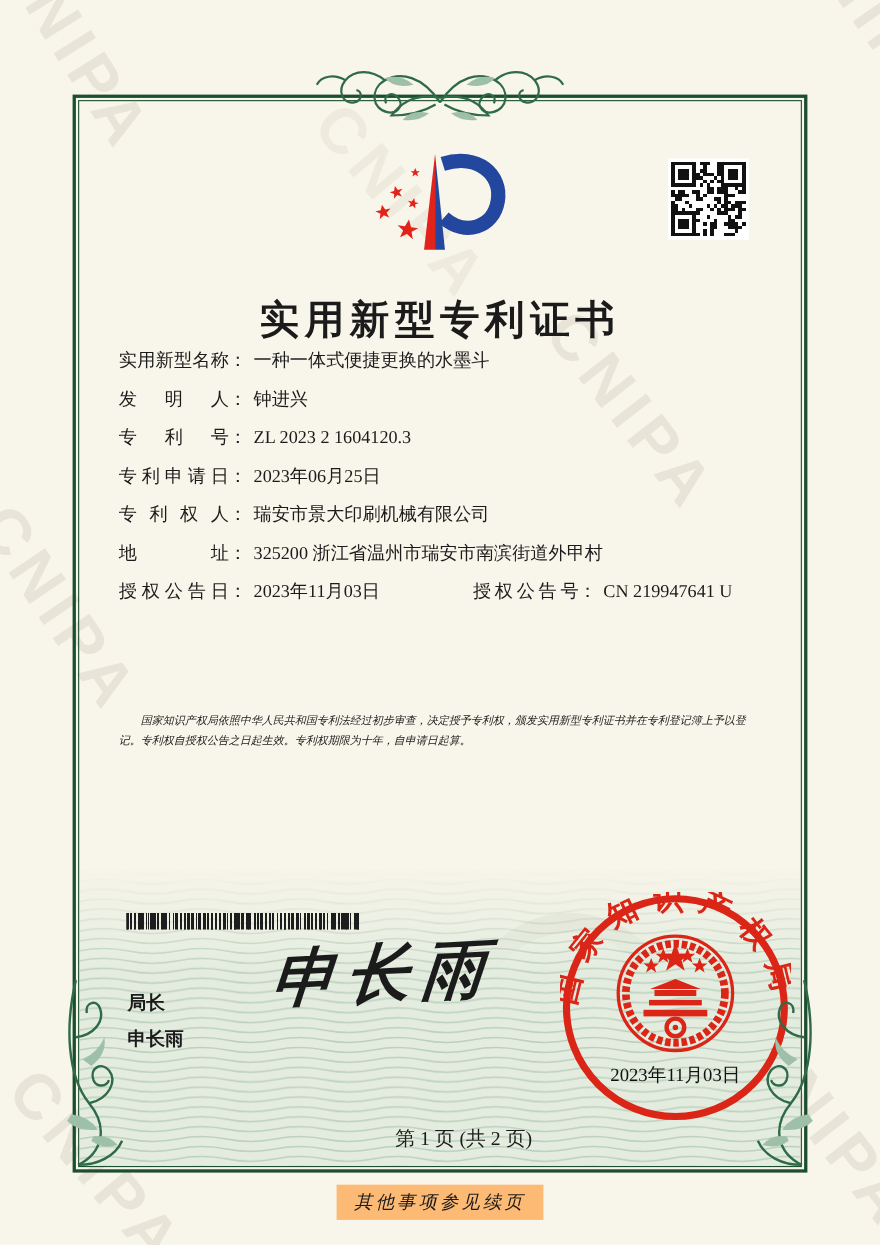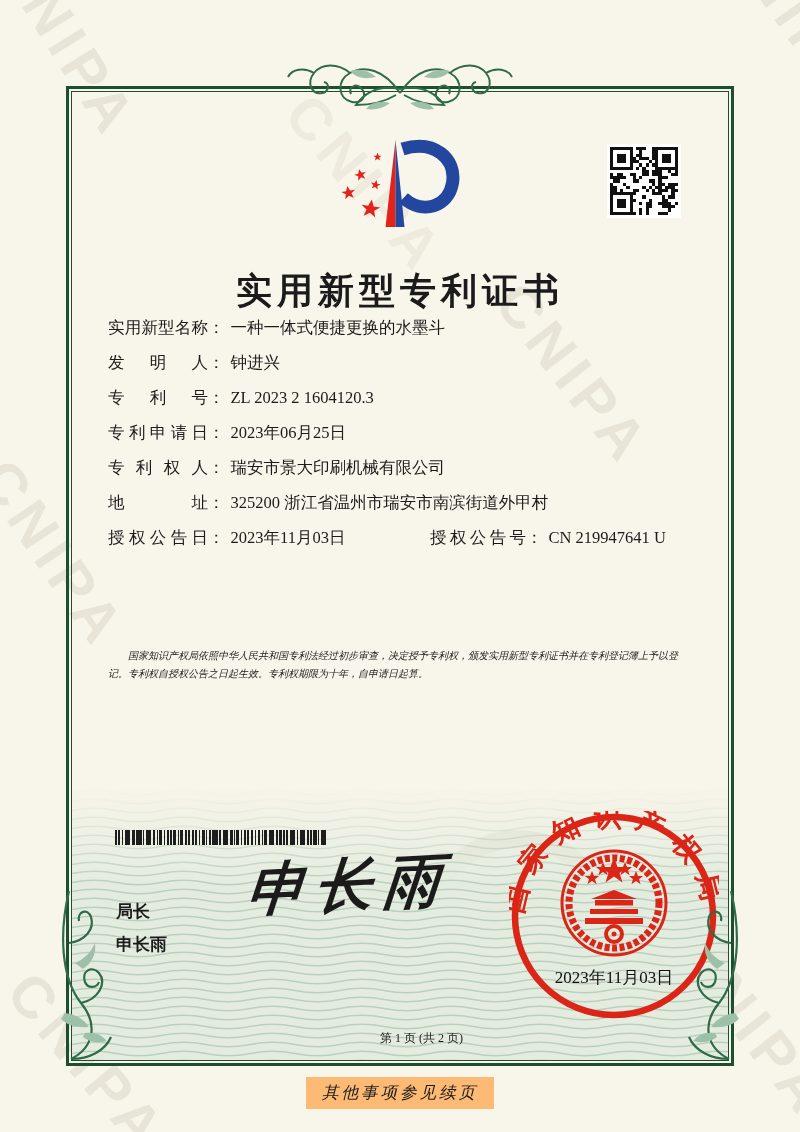--- a/index.html
+++ b/index.html
@@ -55,21 +55,21 @@
     background-image:
       repeating-linear-gradient(90deg,#1d1d1d 0 1.5px,transparent 1.5px 3.5px),
       repeating-linear-gradient(90deg,#1d1d1d 0 1px,transparent 1px 6.5px),
       repeating-linear-gradient(90deg,#1d1d1d 0 2px,transparent 2px 11px);}
   .director{position:absolute;left:47px;top:806px;z-index:4;
             font-family:"Liberation Sans",sans-serif;font-size:17px;font-weight:600;line-height:33px;}
   .signature{position:absolute;left:140px;top:758px;width:280px;text-align:center;z-index:4;
              font-size:58px;font-weight:600;font-style:italic;letter-spacing:10px;
              transform:rotate(-3deg) skewX(-8deg);}
   .seal{position:absolute;left:440px;top:722px;width:210px;height:210px;z-index:4;}
-  .page-indicator{position:absolute;left:0;right:0;bottom:16px;text-align:center;font-size:12px;z-index:4;padding-left:43px;}
+  .page-indicator{position:absolute;left:0;right:0;bottom:16px;text-align:center;font-size:18px;z-index:4;padding-left:43px;}
   .note{position:absolute;left:50%;top:1077px;transform:translateX(-50%);z-index:3;
         font-size:16.5px;font-style:italic;letter-spacing:3px;background:#fdba74;
         padding:5px 16px;white-space:nowrap;}
 </style>
 </head>
 <body>
 
 <div class="page">
 
   <span class="wm wm1">CNIPA</span>

